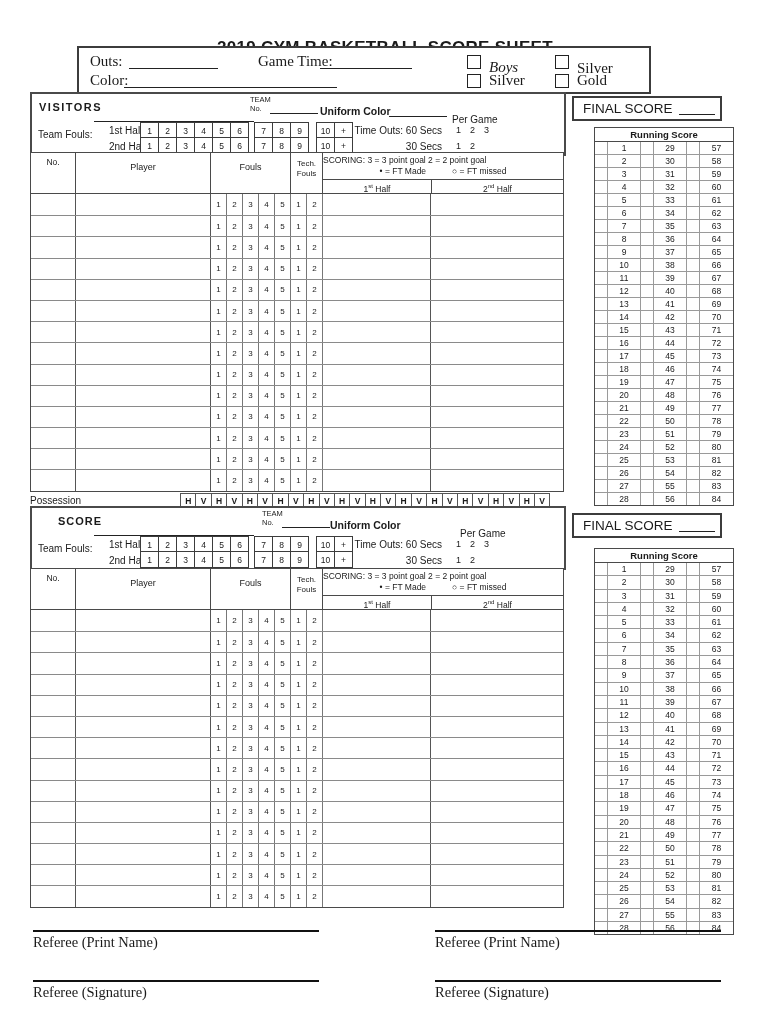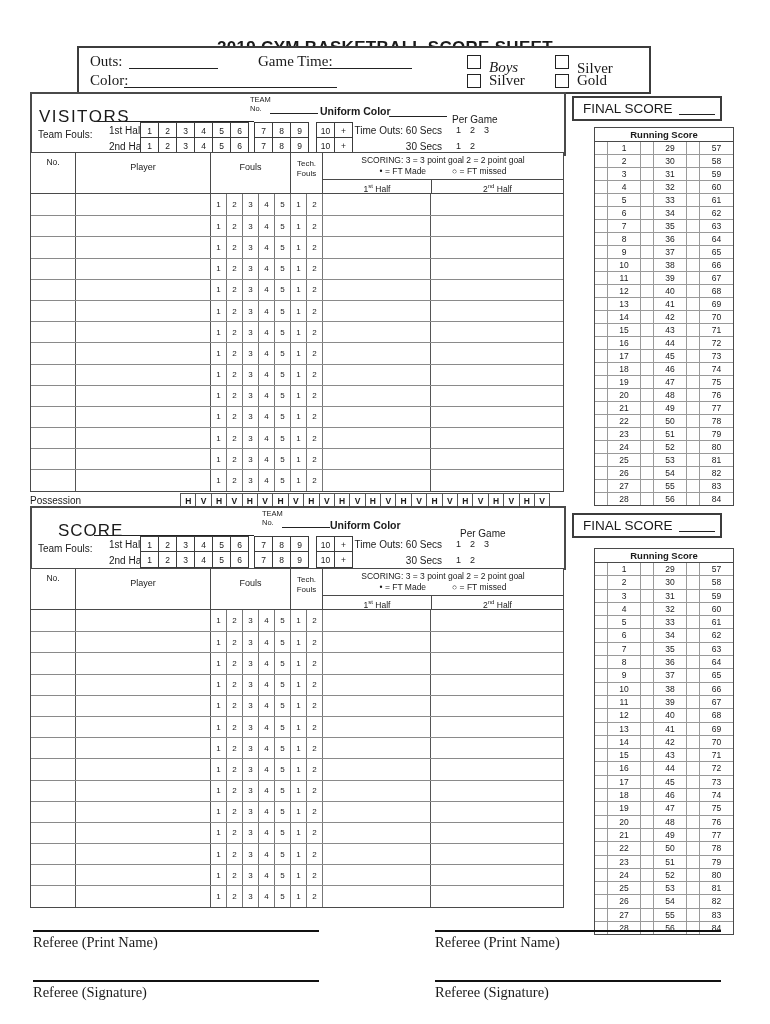--- a/index.html
+++ b/index.html
@@ -12,21 +12,21 @@
 
   
   .header-box{position:absolute;left:77px;top:46px;width:570px;height:44px;border:2px solid #3c3c3c;background:#fff;}
   .header-box .lbl{position:absolute;font-size:15px;}
   .wline{position:absolute;border-bottom:1.5px solid #222;height:12px;}
   .cb{position:absolute;width:12px;height:12px;border:1.6px solid #222;background:#fff;}
   .cb-lbl{position:absolute;font-size:15px;}
 
   
   .info-box{position:absolute;left:30px;width:532px;height:60px;border:2px solid #4a4a4a;background:#fff;}
-  .team-name{position:absolute;left:7px;top:13px;font-weight:normal;font-size:17px;letter-spacing:1.5px;}
+  .team-name{position:absolute;left:7px;top:7px;font-weight:bold;font-size:11px;letter-spacing:1.5px;}
   .team-name-line{position:absolute;left:62px;top:16px;width:160px;border-bottom:1.8px solid #222;height:11px;}
   .tiny{position:absolute;font-size:7.5px;}
   .no-line{position:absolute;left:238px;top:10px;width:48px;border-bottom:1.4px solid #222;height:9px;}
   .uniform{position:absolute;left:288px;top:11px;font-weight:bold;font-size:10.5px;}
   .uniform-line{position:absolute;left:357px;top:13px;width:58px;border-bottom:1.4px solid #222;height:9px;}
   .per-game{position:absolute;left:420px;top:20px;font-size:10px;}
   .tf-label{position:absolute;left:6px;top:35px;font-size:10px;}
   .half-lbl{position:absolute;left:77px;font-size:10px;}
   .fgroup{position:absolute;display:flex;}
   .fbox{width:17px;height:15px;border:1px solid #3c3c3c;margin-right:-1px;display:flex;align-items:center;justify-content:center;font-size:8.5px;background:#fff;}
@@ -35,21 +35,21 @@
   .tmarks span{display:inline-block;text-align:center;}
 
   
   .ptable{position:absolute;left:30px;width:532px;border:1.5px solid #4a4a4a;background:#fff;}
   .pt-header{display:flex;height:40px;border-bottom:1px solid #4a4a4a;}
   .h-no{width:45px;border-right:1px solid #4a4a4a;text-align:center;font-size:8.5px;padding-top:4px;box-sizing:border-box;}
   .h-player{width:135px;border-right:1px solid #4a4a4a;text-align:center;font-size:9px;padding-top:9px;box-sizing:border-box;}
   .h-fouls{width:80px;border-right:1px solid #4a4a4a;text-align:center;font-size:9px;padding-top:9px;box-sizing:border-box;}
   .h-tech{width:32px;border-right:1px solid #4a4a4a;text-align:center;font-size:8px;line-height:1.2;padding-top:6px;box-sizing:border-box;}
   .h-scoring{flex:1;display:flex;flex-direction:column;}
-  .sc-text{flex:1;text-align:center;font-size:8.5px;line-height:1.3;padding-top:2px;}
+  .sc-text{flex:1;text-align:left;font-size:8.5px;line-height:1.3;padding-top:2px;}
   .sc-ft{display:flex;justify-content:center;gap:26px;font-size:8.5px;}
   .sc-halves{display:flex;height:13px;border-top:1px solid #4a4a4a;font-size:8.5px;}
   .sc-h1{width:108px;border-right:1px solid #4a4a4a;text-align:center;line-height:12px;}
   .sc-h2{flex:1;text-align:center;line-height:12px;}
   sup{font-size:6px;}
   .prow{display:flex;height:21.2px;box-sizing:border-box;}
   .prow + .prow{border-top:1px solid #8a8a8a;}
   .c-no{width:45px;border-right:1px solid #555;box-sizing:border-box;}
   .c-player{width:135px;border-right:1px solid #555;box-sizing:border-box;}
   .c-f{width:16px;border-right:1px solid #777;display:flex;align-items:center;justify-content:center;font-size:8px;box-sizing:border-box;}

